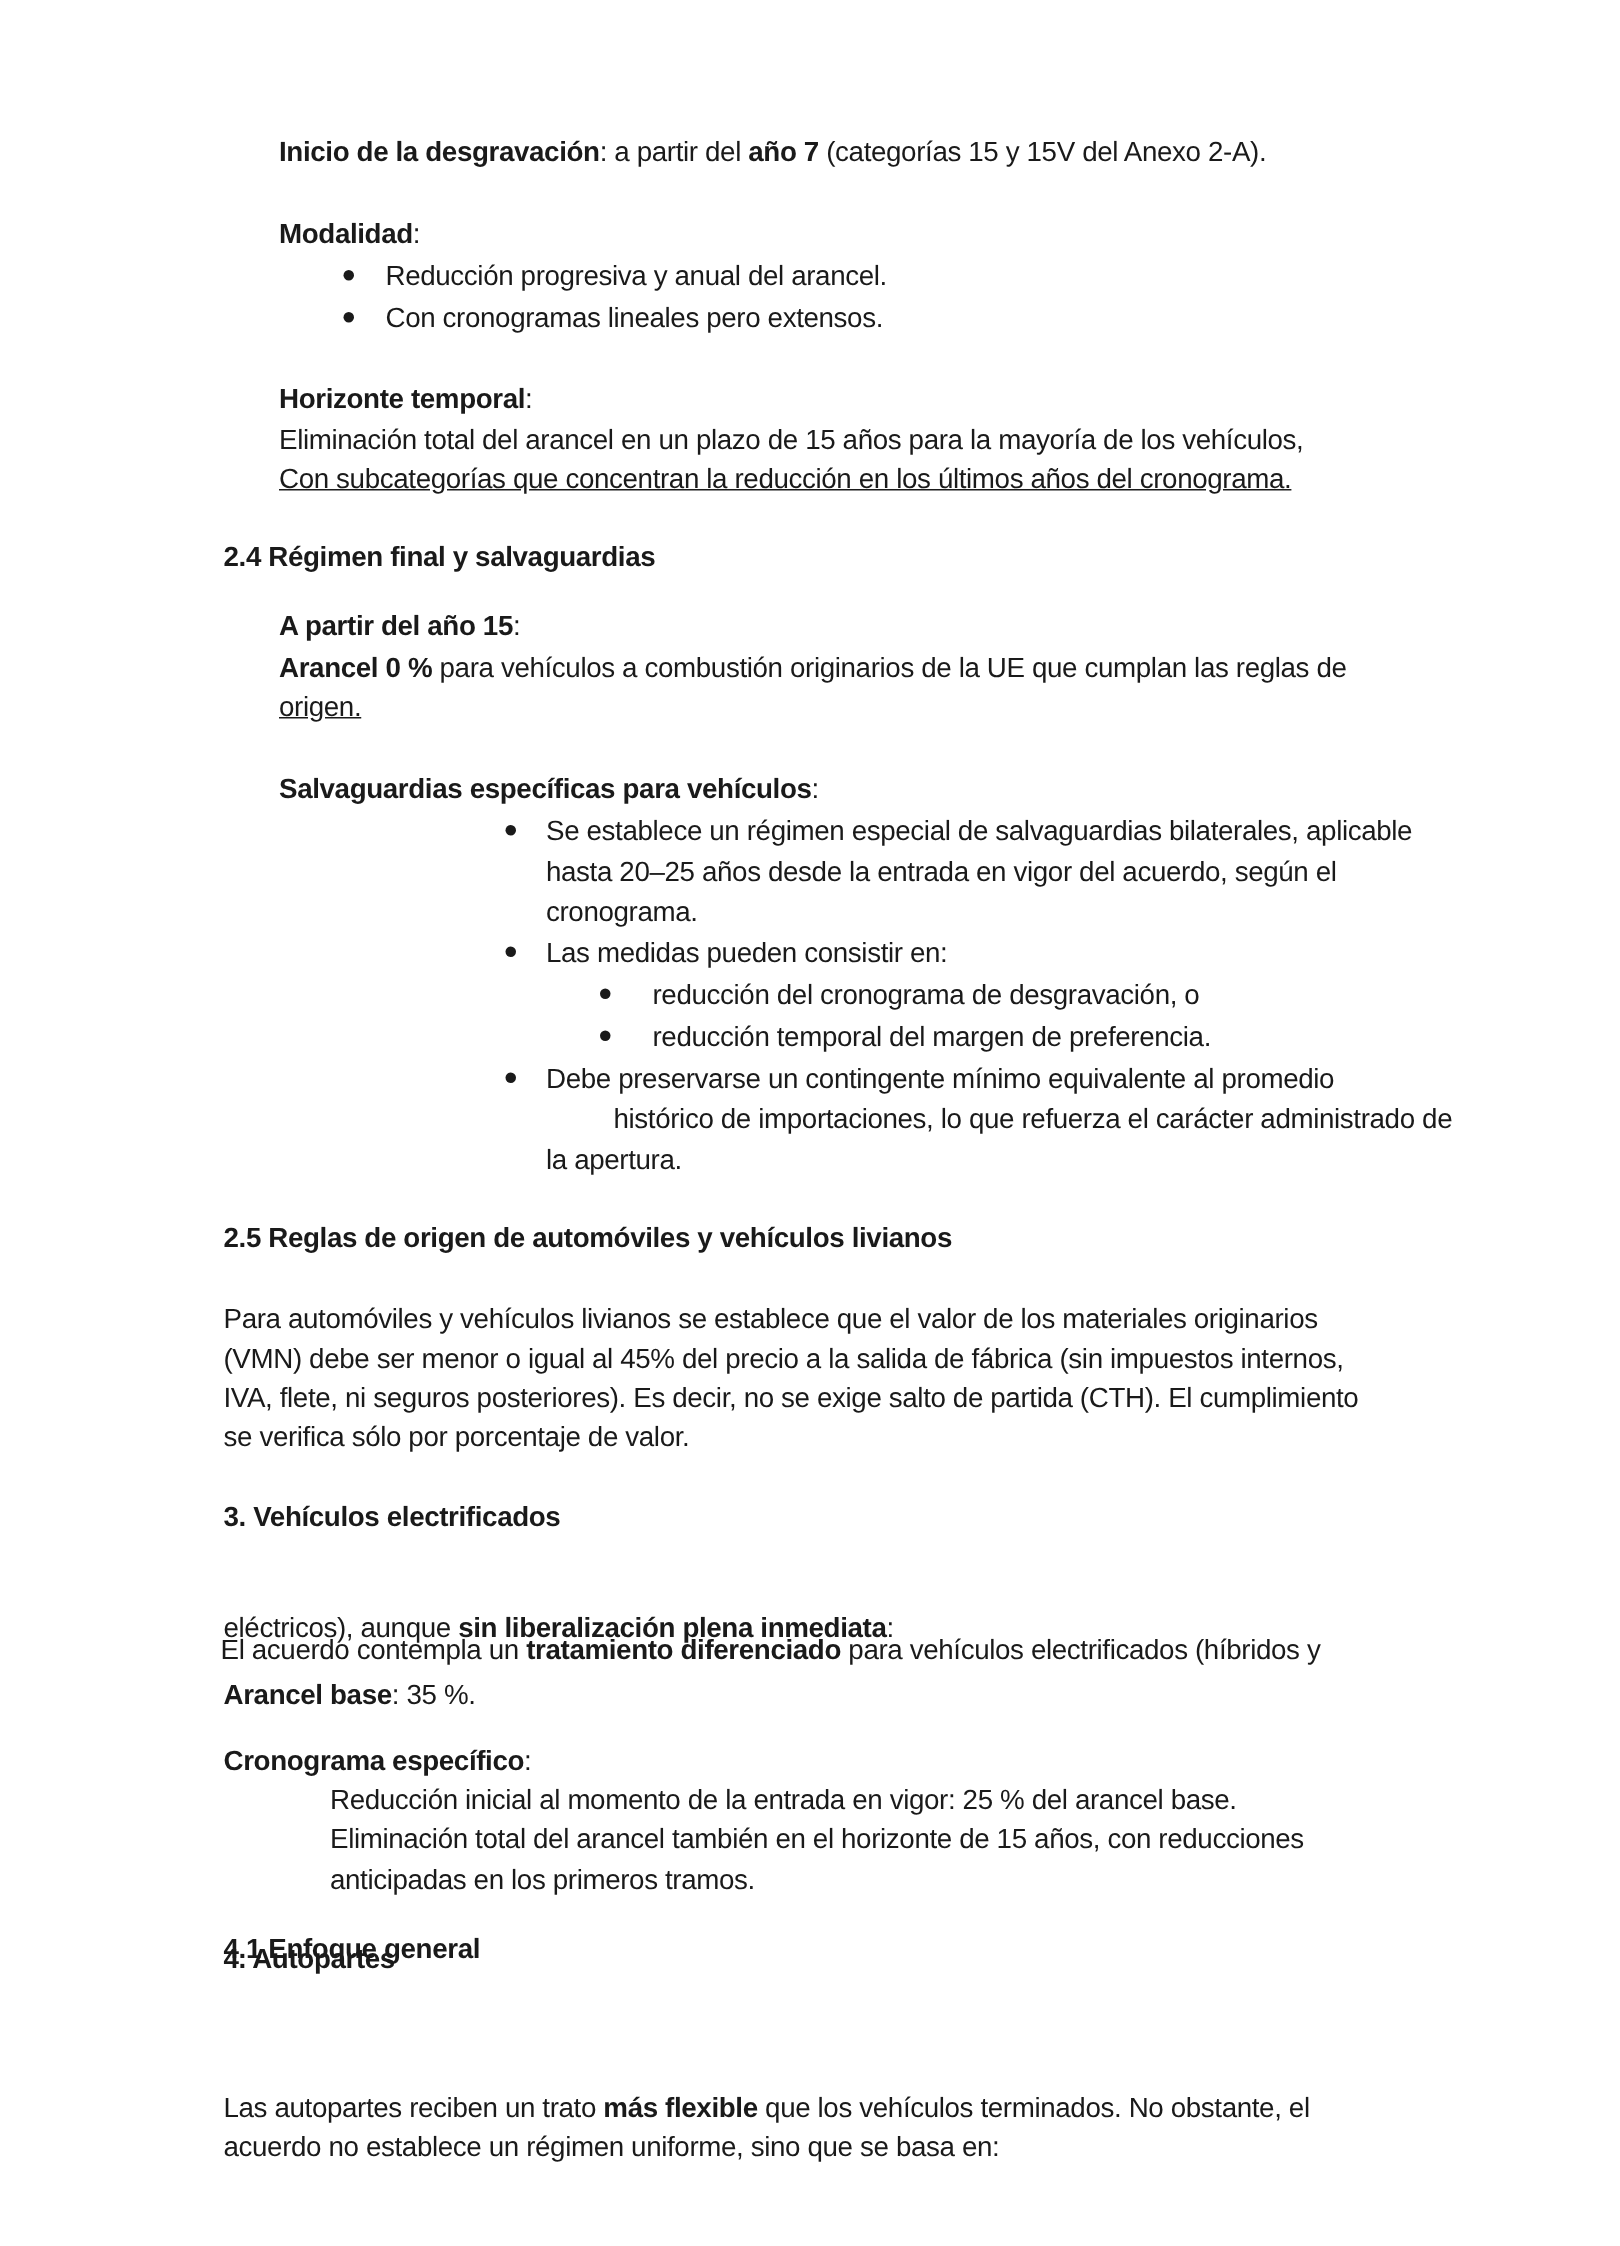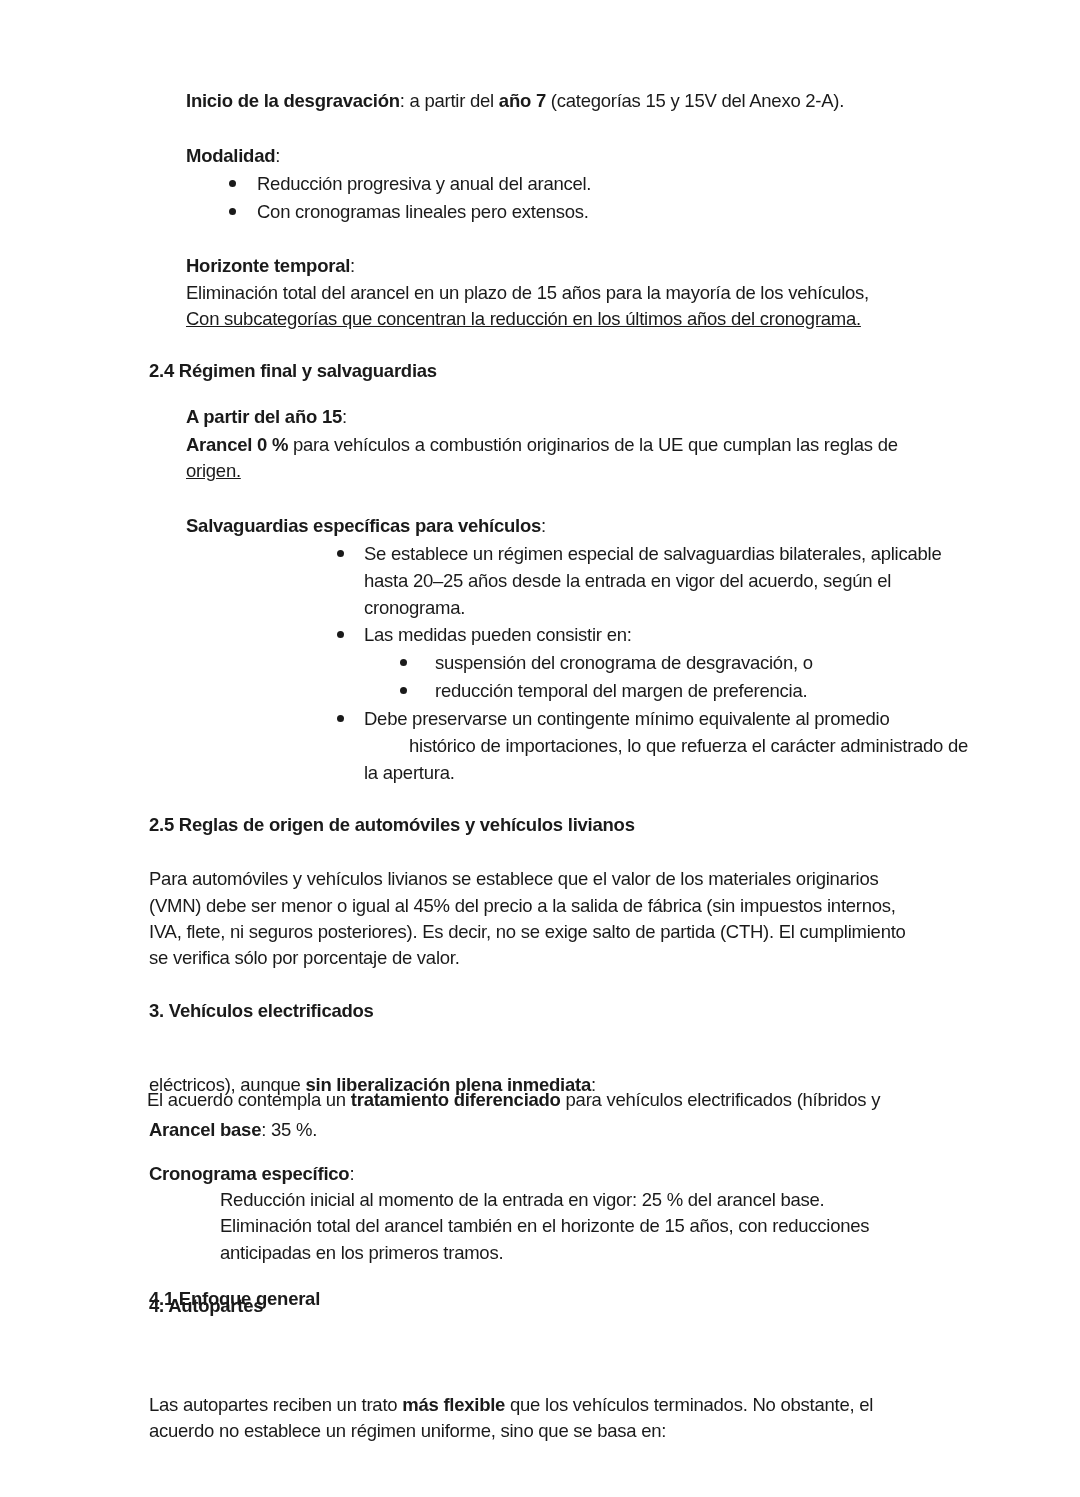--- a/index.html
+++ b/index.html
@@ -49,21 +49,21 @@
 
   <span class="bullet" style="left:337px; top:550px;"></span>
   <div class="ln" style="left:364px; top:541px;">Se establece un régimen especial de salvaguardias bilaterales, aplicable</div>
   <div class="ln" style="left:364px; top:568px;">hasta 20–25 años desde la entrada en vigor del acuerdo, según el</div>
   <div class="ln" style="left:364px; top:595px;">cronograma.</div>
 
   <span class="bullet" style="left:337px; top:631px;"></span>
   <div class="ln" style="left:364px; top:622px;">Las medidas pueden consistir en:</div>
 
   <span class="bullet" style="left:400px; top:659px;"></span>
-  <div class="ln" style="left:435px; top:650px;">suspensión del cronograma de desgravación, o</div>
+  <div class="ln" style="left:435px; top:650px;">reducción del cronograma de desgravación, o</div>
   <span class="bullet" style="left:400px; top:687px;"></span>
   <div class="ln" style="left:435px; top:678px;">reducción temporal del margen de preferencia.</div>
 
   <span class="bullet" style="left:337px; top:715px;"></span>
   <div class="ln" style="left:364px; top:706px;">Debe preservarse un contingente mínimo equivalente al promedio</div>
   <div class="ln" style="left:364px; top:733px;margin-left:45px;">histórico de importaciones, lo que refuerza el carácter administrado de</div>
   <div class="ln" style="left:364px; top:760px;">la apertura.</div>
 
   <div class="ln h" style="left:149px; top:812px;">2.5 Reglas de origen de automóviles y vehículos livianos</div>
   <div class="ln" style="left:149px; top:866px;">Para automóviles y vehículos livianos se establece que el valor de los materiales originarios</div>

